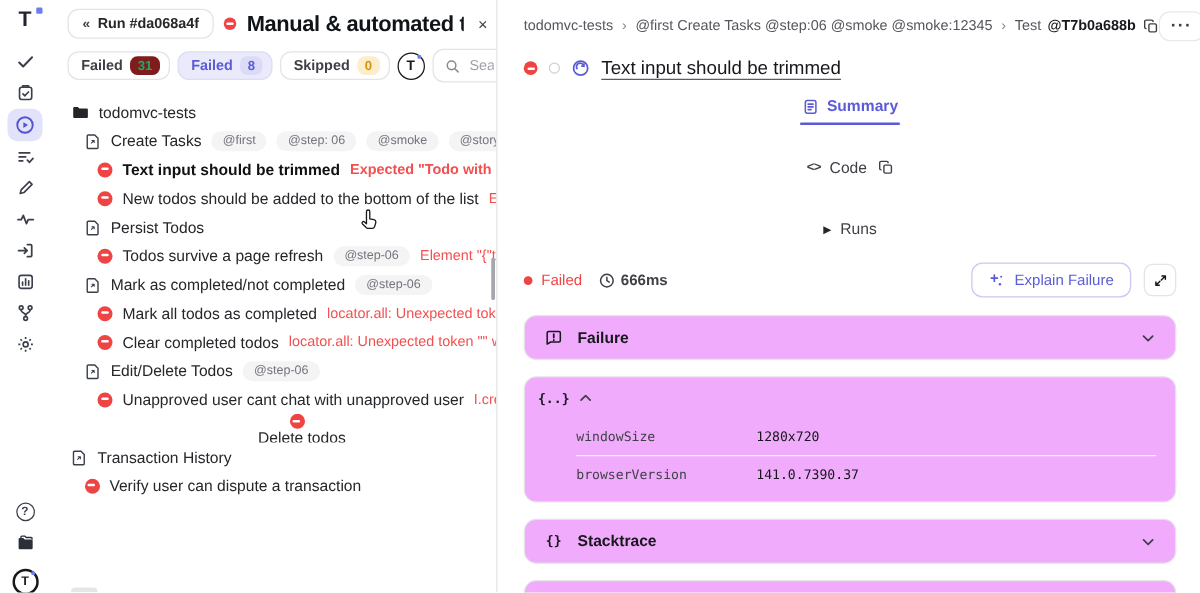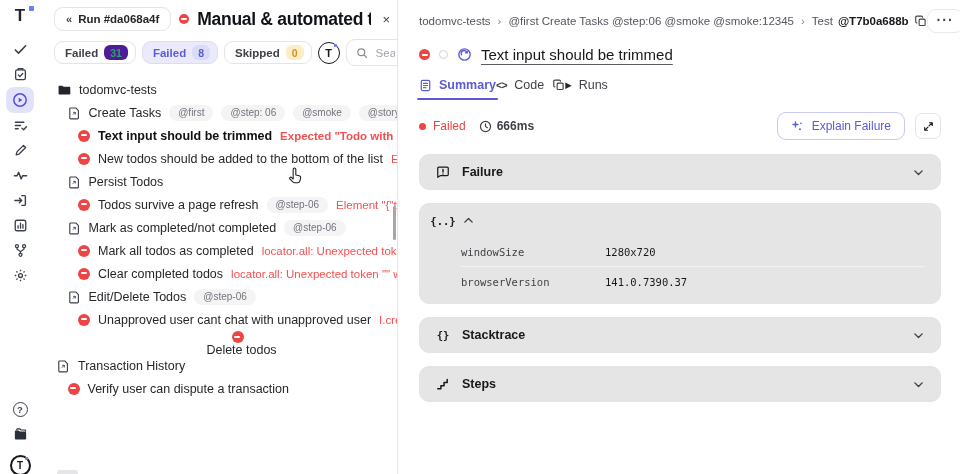--- a/index.html
+++ b/index.html
@@ -28,21 +28,21 @@
   .fail-ico{width:11px;height:11px;border-radius:50%;background:#ef4444;position:relative;flex:0 0 auto;}
   .fail-ico::after{content:"";position:absolute;left:2.5px;top:4.5px;width:6px;height:2px;border-radius:1px;background:#fff;}
   .fail-ico.sm{width:10px;height:10px;}
   .fail-ico.sm::after{left:2px;top:4px;}
   .lp-title{font-size:17.5px;font-weight:800;letter-spacing:-.3px;color:#101317;white-space:nowrap;overflow:hidden;flex:1;min-width:0;}
   .lp-close{font-size:13px;color:#3f3f46;cursor:pointer;padding:0 3px;}
   .lp-filters{display:flex;align-items:center;gap:6px;padding:5px 0 8px 14px;overflow:hidden;}
   .pill{display:inline-flex;align-items:center;gap:6px;border:1px solid #e4e4e7;border-radius:9px;background:#fff;
     padding:3px 7px 3px 10px;font-size:11.5px;font-weight:600;color:#3f3f46;cursor:pointer;white-space:nowrap;font-family:inherit;}
   .cnt{border-radius:6px;padding:1.5px 6px;font-size:10.5px;font-weight:700;}
-  .pill.passed .cnt{background:#4c1d95;color:#27a567;}
+  .pill.passed .cnt{background:#7f1d1d;color:#27a567;}
   .pill.failed{background:#eaeafb;border-color:#dcdcf7;color:#5b5bd6;}
   .pill.failed .cnt{background:#dbdbf8;color:#5b5bd6;}
   .pill.skipped .cnt{background:#fcedcb;color:#d9930a;}
   .tlogo{flex:0 0 auto;width:22px;height:22px;border:1.6px solid #17181c;border-radius:50%;display:flex;align-items:center;justify-content:center;
     font-weight:900;font-size:11px;cursor:pointer;position:relative;background:#fff;}
   .tlogo i{position:absolute;right:2px;top:1px;width:3px;height:3px;background:#6d7df0;border-radius:1px;}
   .search{flex:1;min-width:0;margin-right:-10px;display:flex;align-items:center;gap:6px;border:1px solid #e4e4e7;border-radius:9px;height:27px;padding:0 9px;}
   .search svg{flex:0 0 auto;}
   .search input{border:none;outline:none;width:100%;font-size:11.5px;color:#3f3f46;font-family:inherit;background:transparent;}
   .search input::placeholder{color:#a1a1aa;}
@@ -65,36 +65,36 @@
   .crumb{cursor:pointer;}
   .csep{margin:0 7px;color:#85858d;}
   .tid{font-weight:700;color:#17181c;margin-left:5px;}
   .copy-ic{margin-left:6px;color:#3f3f46;cursor:pointer;display:inline-flex;}
   .menu-btn{margin-left:auto;border:1px solid #e9e9ec;border-radius:9px;background:#fff;height:24px;padding:0 9px 7px;
     font-size:14px;font-weight:700;letter-spacing:1px;color:#3f3f46;cursor:pointer;line-height:20px;font-family:inherit;}
   .title-row{display:flex;align-items:center;gap:9px;margin-top:12px;}
   .hollow{width:9px;height:9px;border:1.5px solid #cfcfd6;border-radius:50%;flex:0 0 auto;}
   .retry-ic{color:#5b5bd6;display:inline-flex;}
   .dtitle{font-size:15px;font-weight:500;color:#17181c;text-decoration:underline;text-underline-offset:3.5px;text-decoration-color:#5b5b63;cursor:pointer;}
-  .tabs{display:flex;align-items:center;margin-top:15px;}
+  .tabs{display:flex;align-items:center;gap:27px;margin-top:15px;flex-direction:column;}
   .tab{display:flex;align-items:center;gap:7px;font-size:12.5px;color:#3f3f46;position:relative;padding-bottom:8px;cursor:pointer;}
   .tab.active{color:#5b5bd6;font-weight:600;}
   .tab.active::after{content:"";position:absolute;left:-2px;right:-2px;bottom:0;height:2.5px;border-radius:2px;background:#5b5bd6;}
   .code-glyph{font-size:10.5px;font-weight:700;letter-spacing:-.5px;color:#3f3f46;}
   .runs-glyph{font-size:8.5px;color:#26272b;}
   .tab .copy-ic{margin-left:2px;}
   .status-row{display:flex;align-items:center;margin-top:12px;}
   .sdot{width:7px;height:7px;border-radius:50%;background:#ef4444;}
   .sfail{font-size:12px;color:#ef4444;margin:0 13px 0 7px;}
   .sdur{font-size:12px;color:#3f3f46;margin-left:5px;font-weight:600;}
   .explain{margin-left:auto;display:inline-flex;align-items:center;gap:8px;border:1.5px solid #c9c9f1;border-radius:9px;background:#fff;
     height:28px;padding:0 13px;font-size:12px;font-weight:500;color:#5b5bd6;cursor:pointer;font-family:inherit;}
   .expand{margin-left:10px;width:26px;height:26px;border:1px solid #e4e4e7;border-radius:7px;background:#fff;display:flex;align-items:center;justify-content:center;color:#17181c;cursor:pointer;}
   .sections{margin-top:14px;display:flex;flex-direction:column;gap:13px;}
-  .card{border:1px solid #e4e4e7;border-radius:10px;background:#e5e5e5;}
+  .card{border:1px solid #e4e4e7;border-radius:10px;background:#f0abfc;}
   .card-head{display:flex;align-items:center;gap:11px;padding:10px 15px;cursor:pointer;}
   .card-head .ic{flex:0 0 auto;display:inline-flex;color:#17181c;width:16px;justify-content:center;}
   .brace{font-family:"DejaVu Sans Mono",monospace;font-size:10.5px;font-weight:700;color:#17181c;}
   .card-title{flex:1;font-size:12.5px;font-weight:600;color:#17181c;}
   .chev{color:#3f3f46;display:inline-flex;}
   .meta-body{padding:0 15px 7px 41px;}
   .meta-row{display:grid;grid-template-columns:144px 1fr;align-items:center;padding:8.5px 0;border-bottom:1px solid #f2f2f4;
     font-family:"DejaVu Sans Mono",monospace;font-size:10.5px;}
   .meta-row:last-child{border-bottom:none;}
   .meta-key{color:#3f3f46;}

